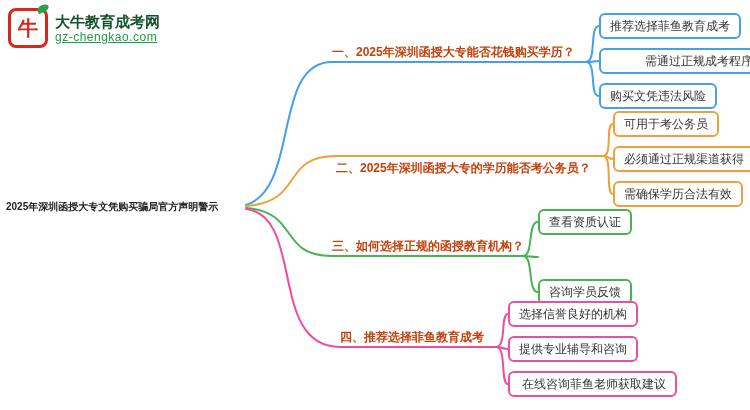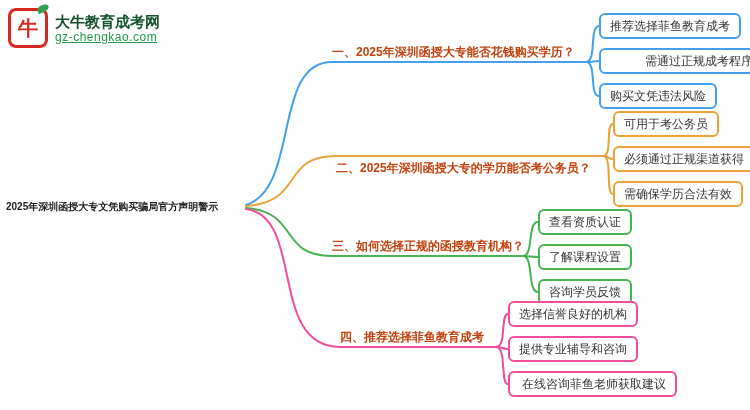--- a/index.html
+++ b/index.html
@@ -118,20 +118,19 @@
 
   <div class="child-node b1 c1-1">推荐选择菲鱼教育成考</div>
   <div class="child-node b1 c1-2">需通过正规成考程序</div>
   <div class="child-node b1 c1-3">购买文凭违法风险</div>
 
   <div class="child-node b2 c2-1">可用于考公务员</div>
   <div class="child-node b2 c2-2">必须通过正规渠道获得</div>
   <div class="child-node b2 c2-3">需确保学历合法有效</div>
 
   <div class="child-node b3 c3-1">查看资质认证</div>
-  <div class="child-node b3 c3-2">了解课程设置</div>
   <div class="child-node b3 c3-3">咨询学员反馈</div>
 
   <div class="child-node b4 c4-1">选择信誉良好的机构</div>
   <div class="child-node b4 c4-2">提供专业辅导和咨询</div>
   <div class="child-node b4 c4-3">在线咨询菲鱼老师获取建议</div>
 
 </div>
 
 </body></html>

